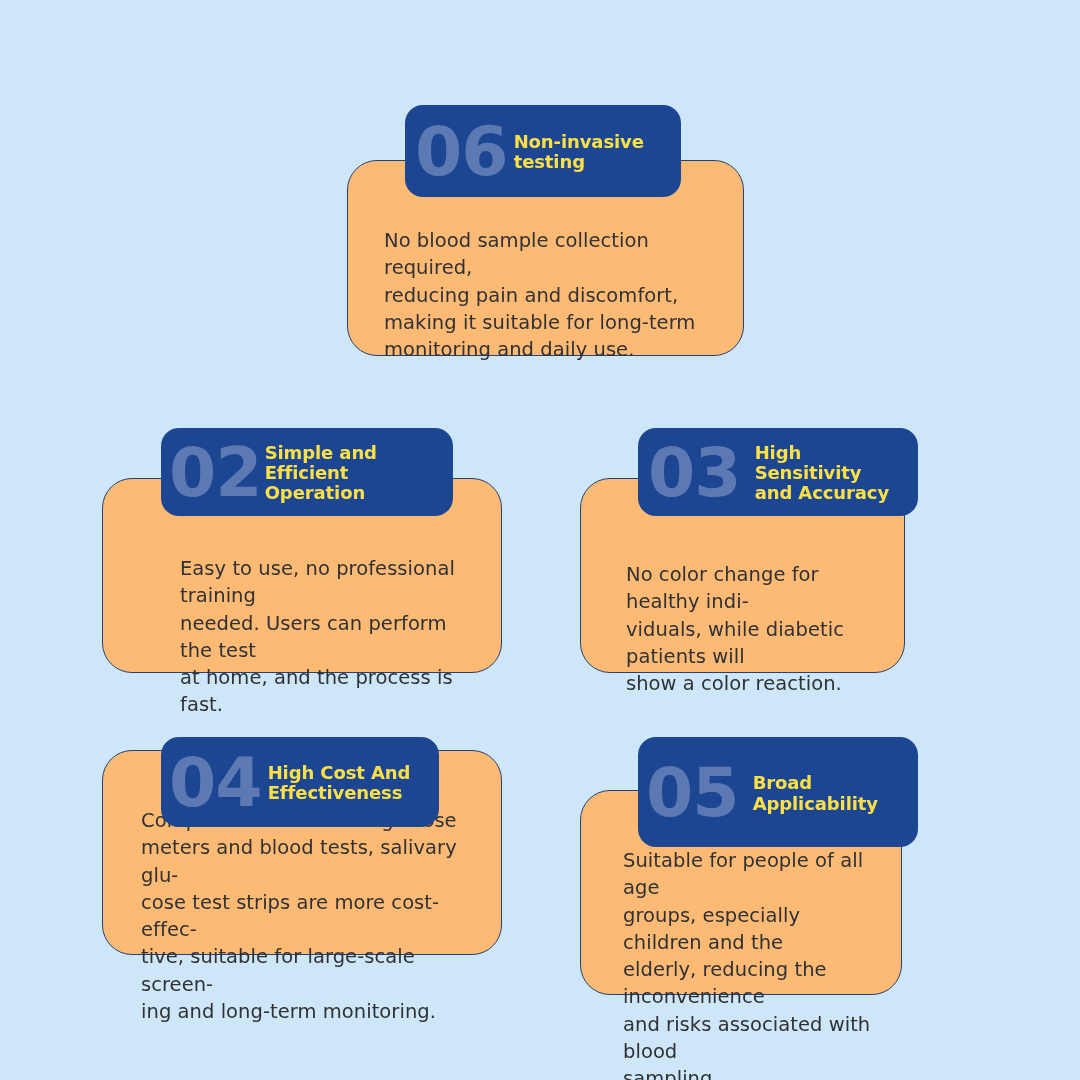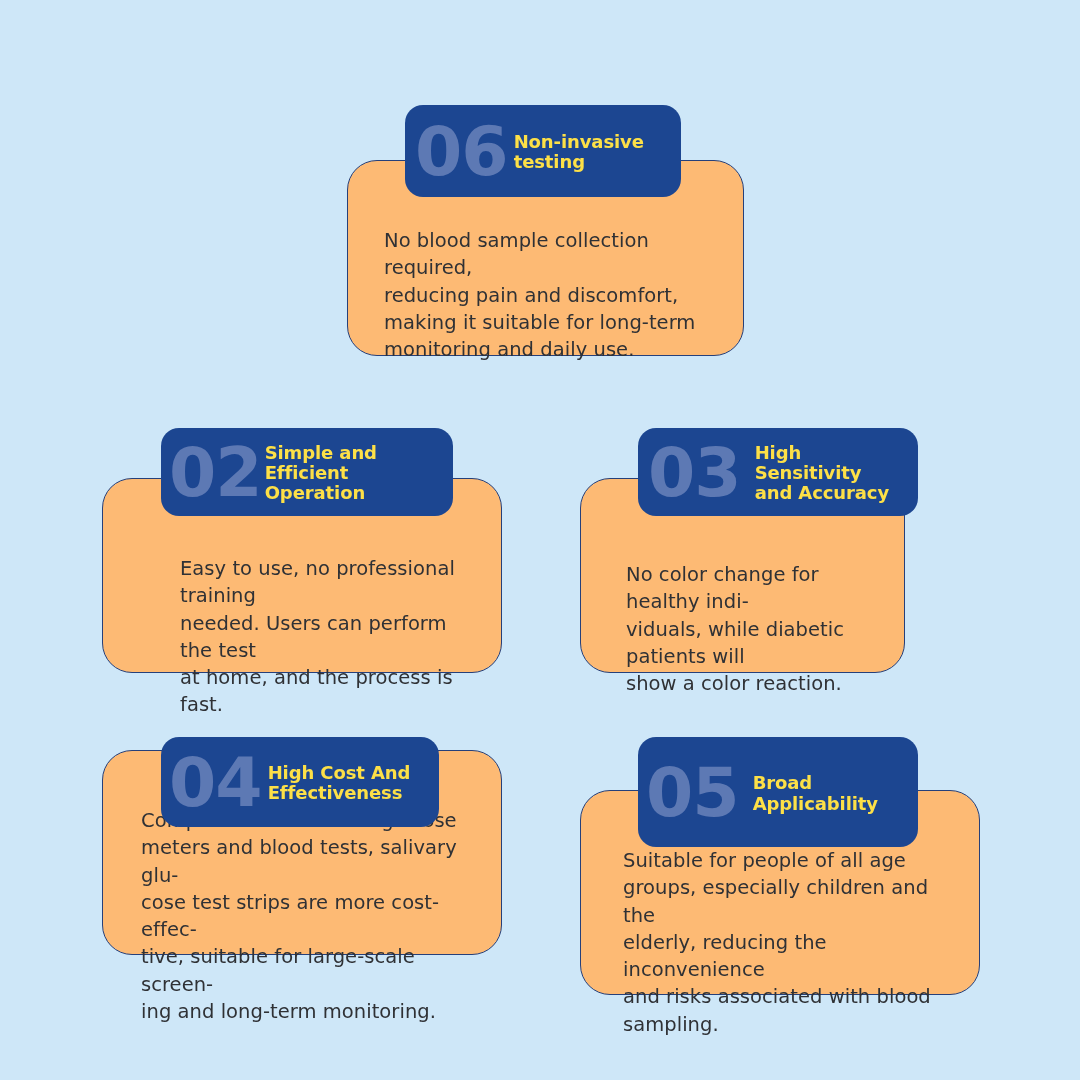--- a/index.html
+++ b/index.html
@@ -109,21 +109,21 @@
 
   
   #card-4 .card-body  { left: 102px;  top: 750px; width: 400px;  height: 205px; }
   #card-4 .card-body-text { top: 56px; left: 38px; }
   #card-4 .card-head  { left: 161px;  top: 737px; width: 278px;  height: 90px;
                         padding: 0 10px 0 8px; }
   #card-4 .card-num   { margin-top: 1px; }
   #card-4 .card-title { margin-left: 6px; margin-top: 2px; }
 
   
-  #card-5 .card-body  { left: 580px;  top: 790px; width: 400px;  height: 205px; }
+  #card-5 .card-body  { left: 580px;  top: 790px; width: 322px;  height: 205px; }
   #card-5 .card-body-text { top: 56px; left: 42px; }
   #card-5 .card-head  { left: 638px;  top: 737px; width: 280px;  height: 110px;
                         padding: 0 4px 0 8px; }
   #card-5 .card-num   { margin-top: 1px; }
   #card-5 .card-title { margin-left: 14px; margin-top: 3px; }
 </style>
 </head>
 <body>
 
 <div class="board">

